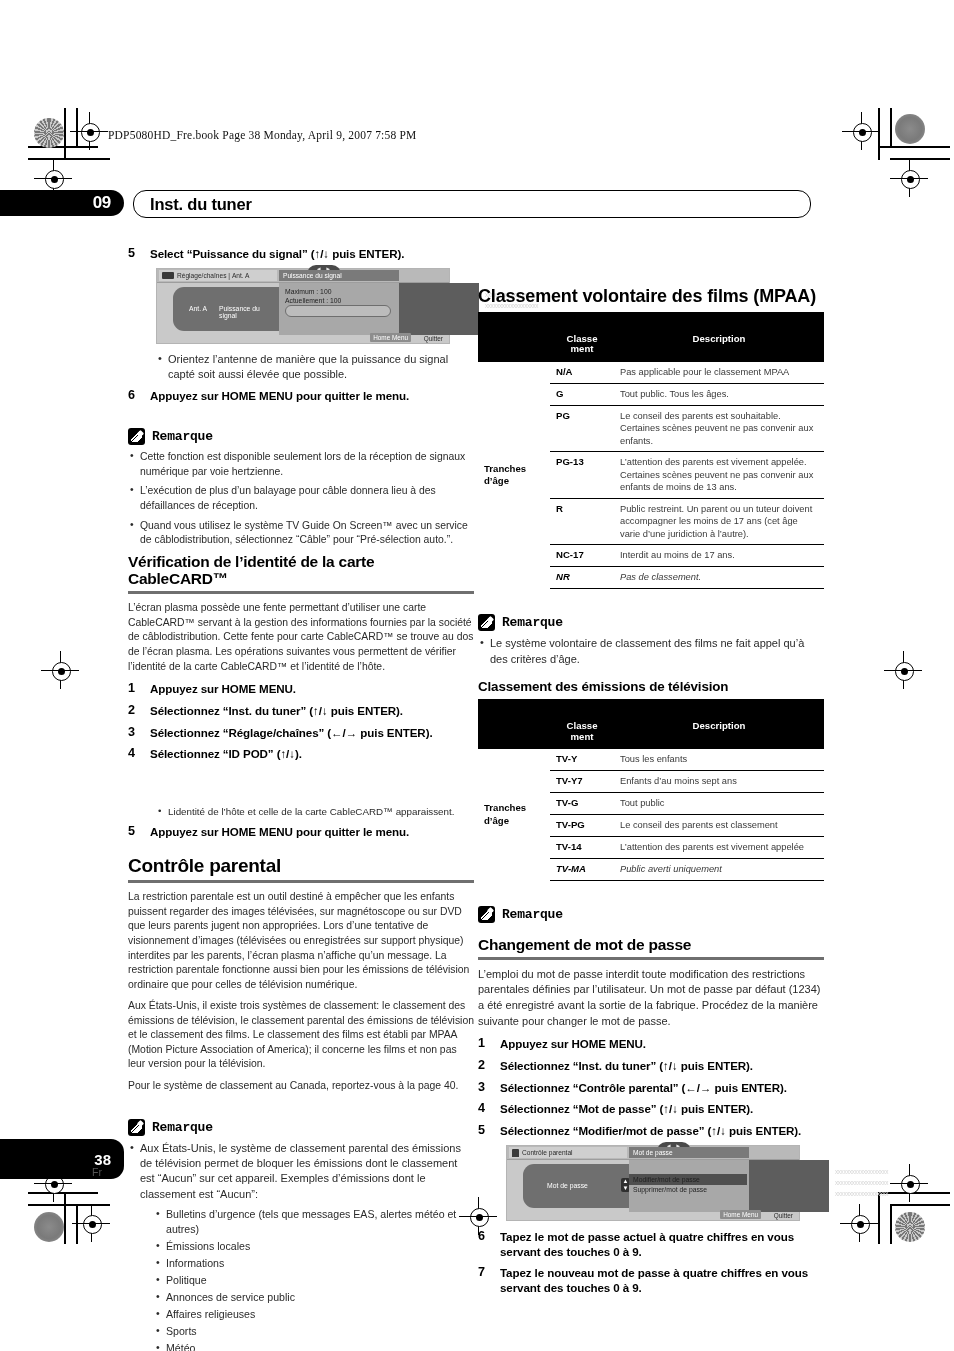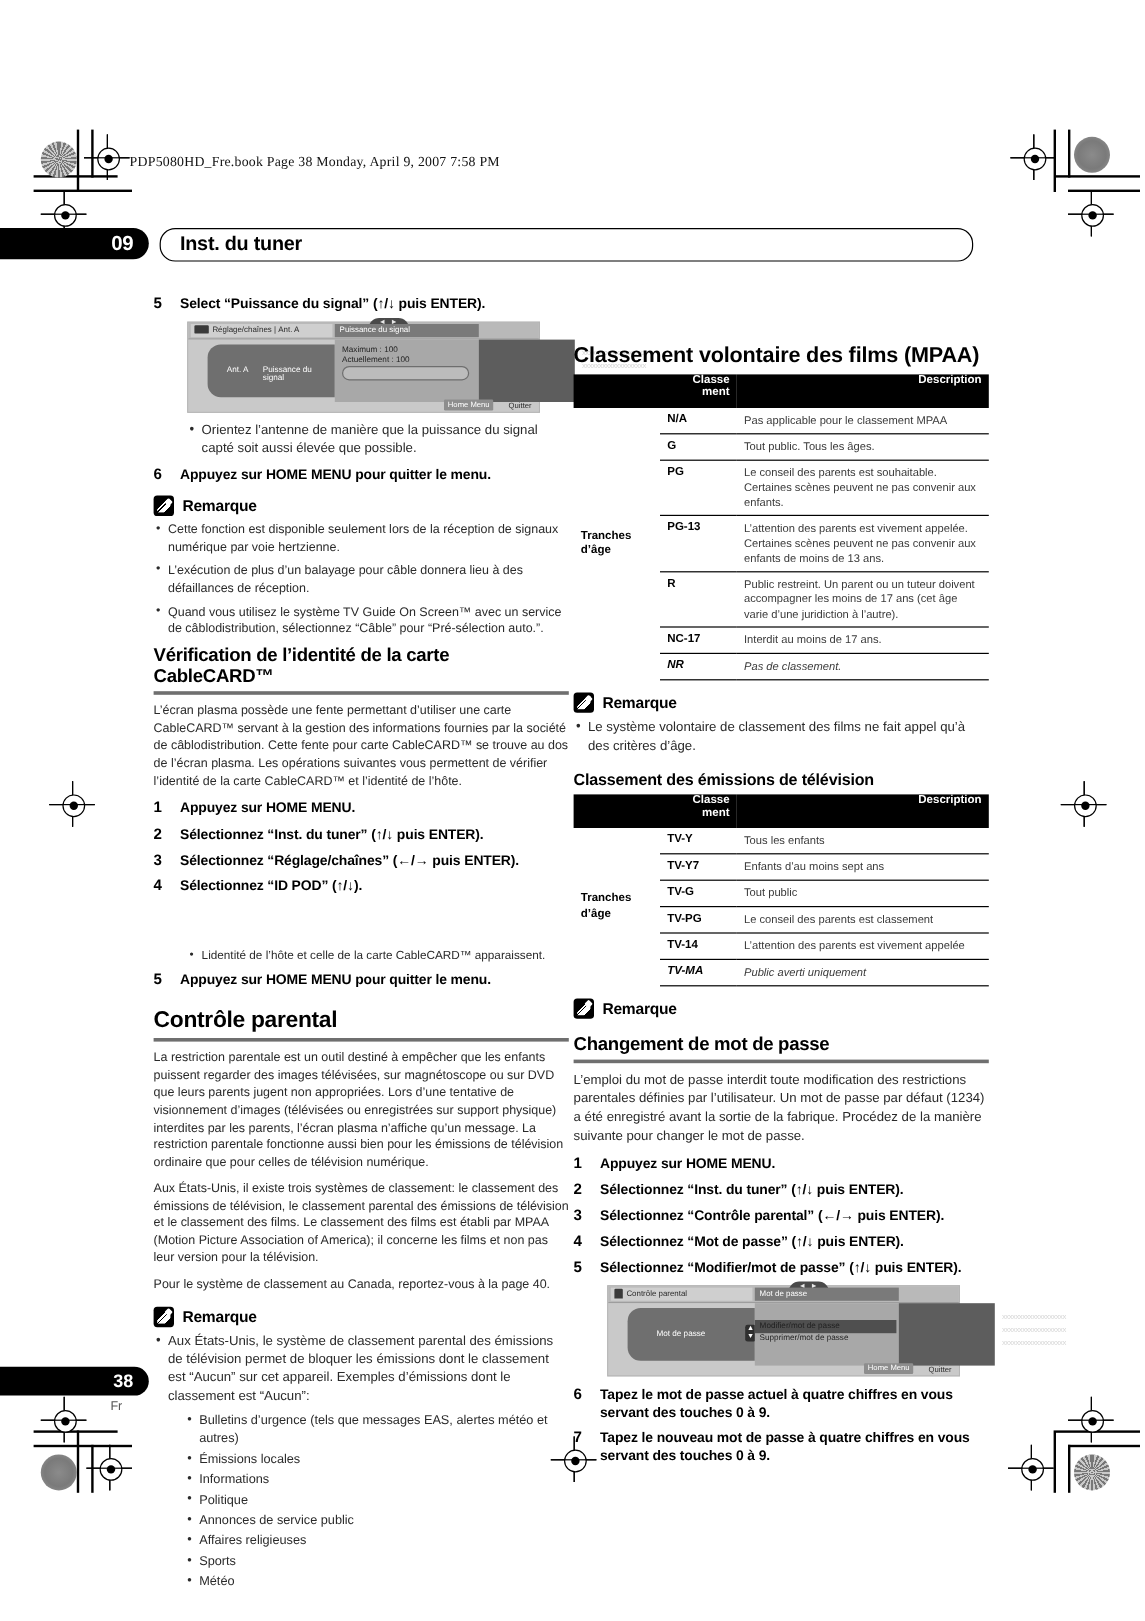--- a/index.html
+++ b/index.html
@@ -36,21 +36,21 @@
   .chapbar{position:absolute;left:0px;top:190px;width:124px;height:26px;background:#000;
      border-radius:0 14px 14px 0;}
   .chapnum{position:absolute;right:13px;top:50%;transform:translateY(-50%);
      color:#fff;font-weight:bold;font-size:17px;letter-spacing:-.3px;}
   .titlebar{position:absolute;left:133px;top:190px;width:676px;height:26px;
      border:1.3px solid #000;border-radius:13px;background:#fff;}
   .titletxt{position:absolute;left:16px;top:50%;transform:translateY(-50%);
      font-size:16.5px;font-weight:bold;letter-spacing:-.2px;white-space:nowrap;}
 
   
-  .pagetab{position:absolute;left:0px;top:1139px;width:124px;height:24px;background:#000;
+  .pagetab{position:absolute;left:0px;top:1139px;width:124px;height:40px;background:#000;
      border-radius:0 13px 13px 0;}
   .pagenum{position:absolute;right:13px;top:50%;transform:translateY(-50%);
      color:#fff;font-weight:bold;font-size:15px;}
   .langtag{position:absolute;left:92px;top:1166px;font-size:10.5px;color:#555;}
 
   
   .col{position:absolute;top:246px;width:346px;}
   .colL{left:128px;}
   .colR{left:478px;}
 
@@ -64,35 +64,35 @@
   .stepn{width:22px;flex:0 0 22px;font-weight:bold;font-size:12.6px;line-height:1.25;}
   .stept{font-weight:bold;font-size:11.6px;line-height:1.3;letter-spacing:-.1px;}
 
   .bul{position:relative;padding-left:12px;font-size:10.4px;line-height:1.4;margin:0 0 5px;color:#2a2a2a;}
   .bul:before{content:"•";position:absolute;left:2px;top:-1px;}
   .bul.big{font-size:11px;}
   .bul2{position:relative;padding-left:12px;margin-left:26px;font-size:10.6px;line-height:1.42;color:#2a2a2a;margin-bottom:2px;}
   .bul2:before{content:"•";position:absolute;left:2px;top:-1px;}
 
   
-  .remarque{display:flex;align-items:center;gap:7px;margin:10px 0 5px;}
+  .remarque{display:flex;align-items:center;gap:7px;margin:25px 0 5px;font-family:Liberation Mono, monospace;}
   .remicon{width:17px;height:17px;background:#000;border-radius:3px;position:relative;flex:0 0 17px;}
   .remicon:before{content:"";position:absolute;left:3px;top:3px;width:11px;height:11px;
      background:
        linear-gradient(135deg, transparent 0 38%, #fff 38% 47%, transparent 47% 100%),
        linear-gradient(135deg, transparent 0 52%, #fff 52% 78%, transparent 78% 100%);
   }
   .remicon:after{content:"";position:absolute;right:2.5px;top:2.5px;width:5px;height:5px;
      background:#fff;transform:rotate(45deg);border-radius:1px;}
   .remtitle{font-size:13px;font-weight:bold;letter-spacing:-.2px;}
 
   
   table.rt{width:100%;border-collapse:collapse;margin-top:2px;}
   table.rt thead th{background:#000;color:#fff;font-size:9.6px;font-weight:bold;
-     text-align:right;padding:0 6px 7px;line-height:1.1;vertical-align:top;}
+     text-align:center;padding:22px 6px 7px;line-height:1.1;vertical-align:top;}
   table.rt thead th.c0{width:60px;}
   table.rt thead th.c1{width:52px;}
   table.rt td{font-size:9.3px;line-height:1.35;padding:4px 6px 4px;vertical-align:top;
      border-bottom:1px solid #000;color:#3a3a3a;}
   table.rt td.age{font-weight:bold;color:#000;font-size:9.6px;border-bottom:none;vertical-align:middle;
      line-height:1.3;}
   table.rt td.code{font-weight:bold;color:#000;font-size:9.6px;white-space:nowrap;}
   table.rt tr:last-child td{border-bottom:1.6px solid #000;font-style:italic;}
 
   

